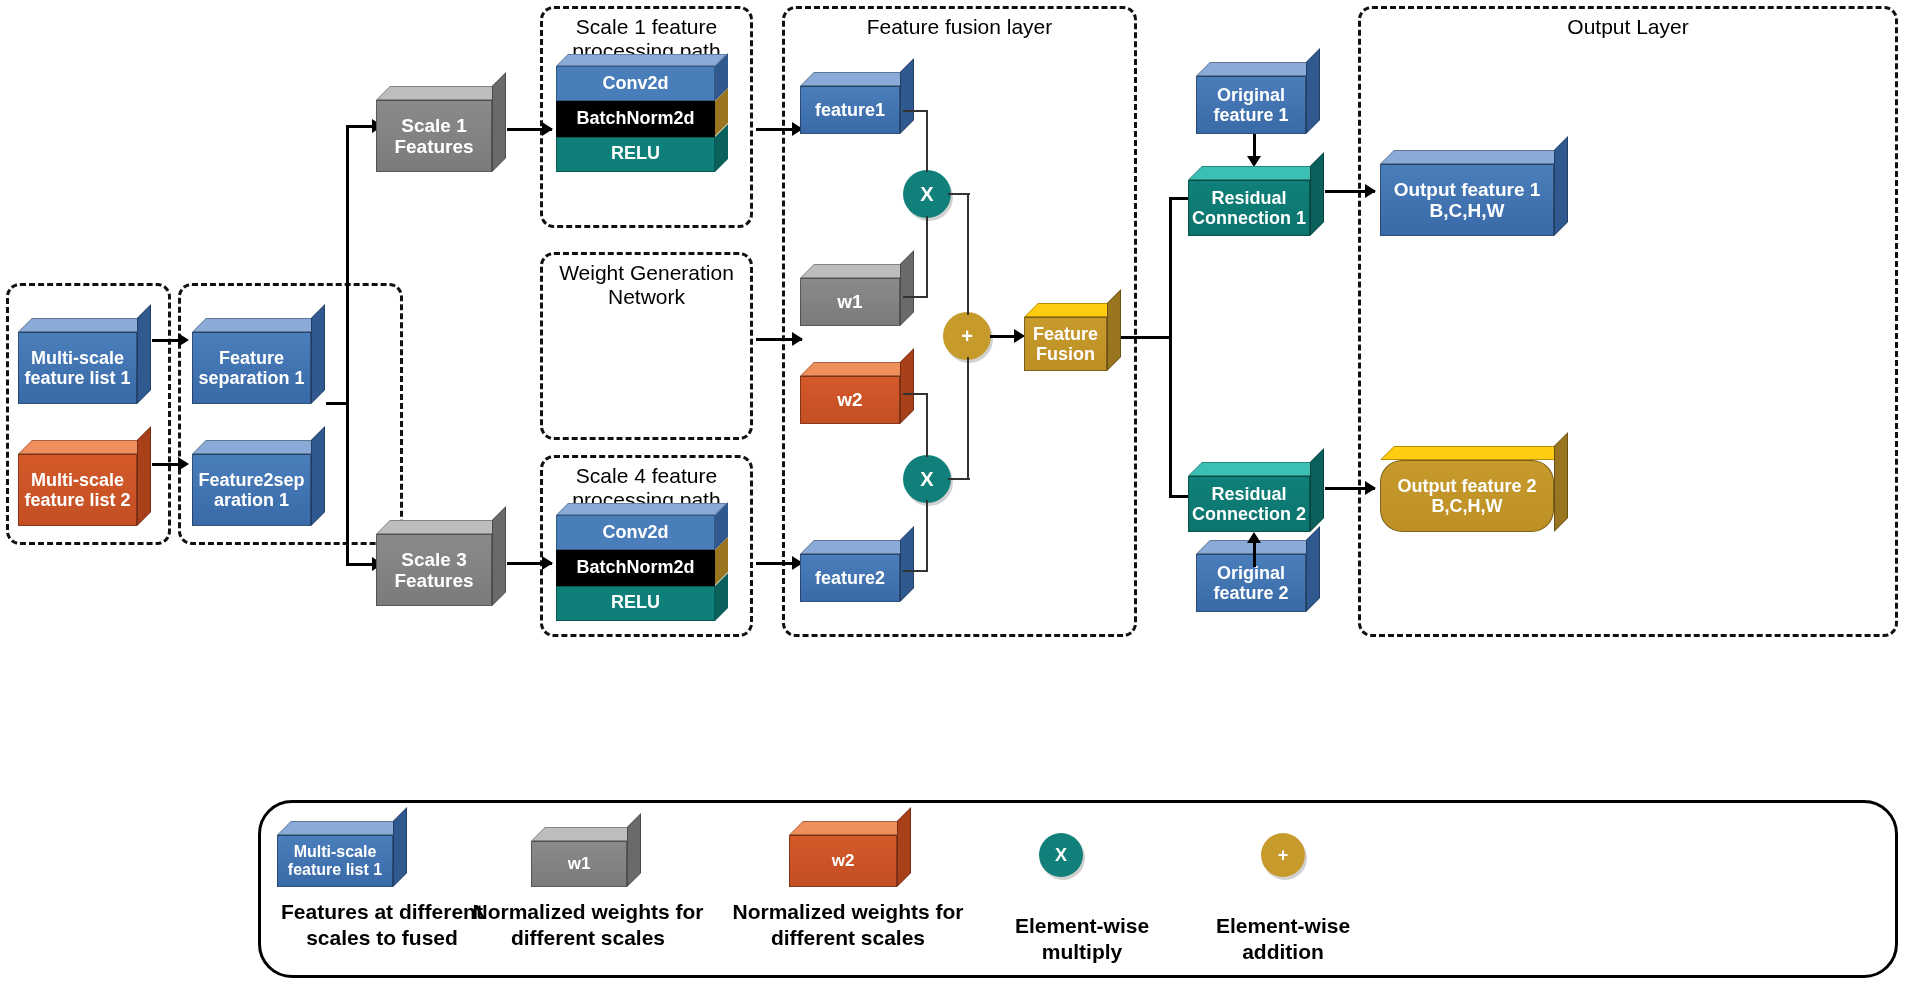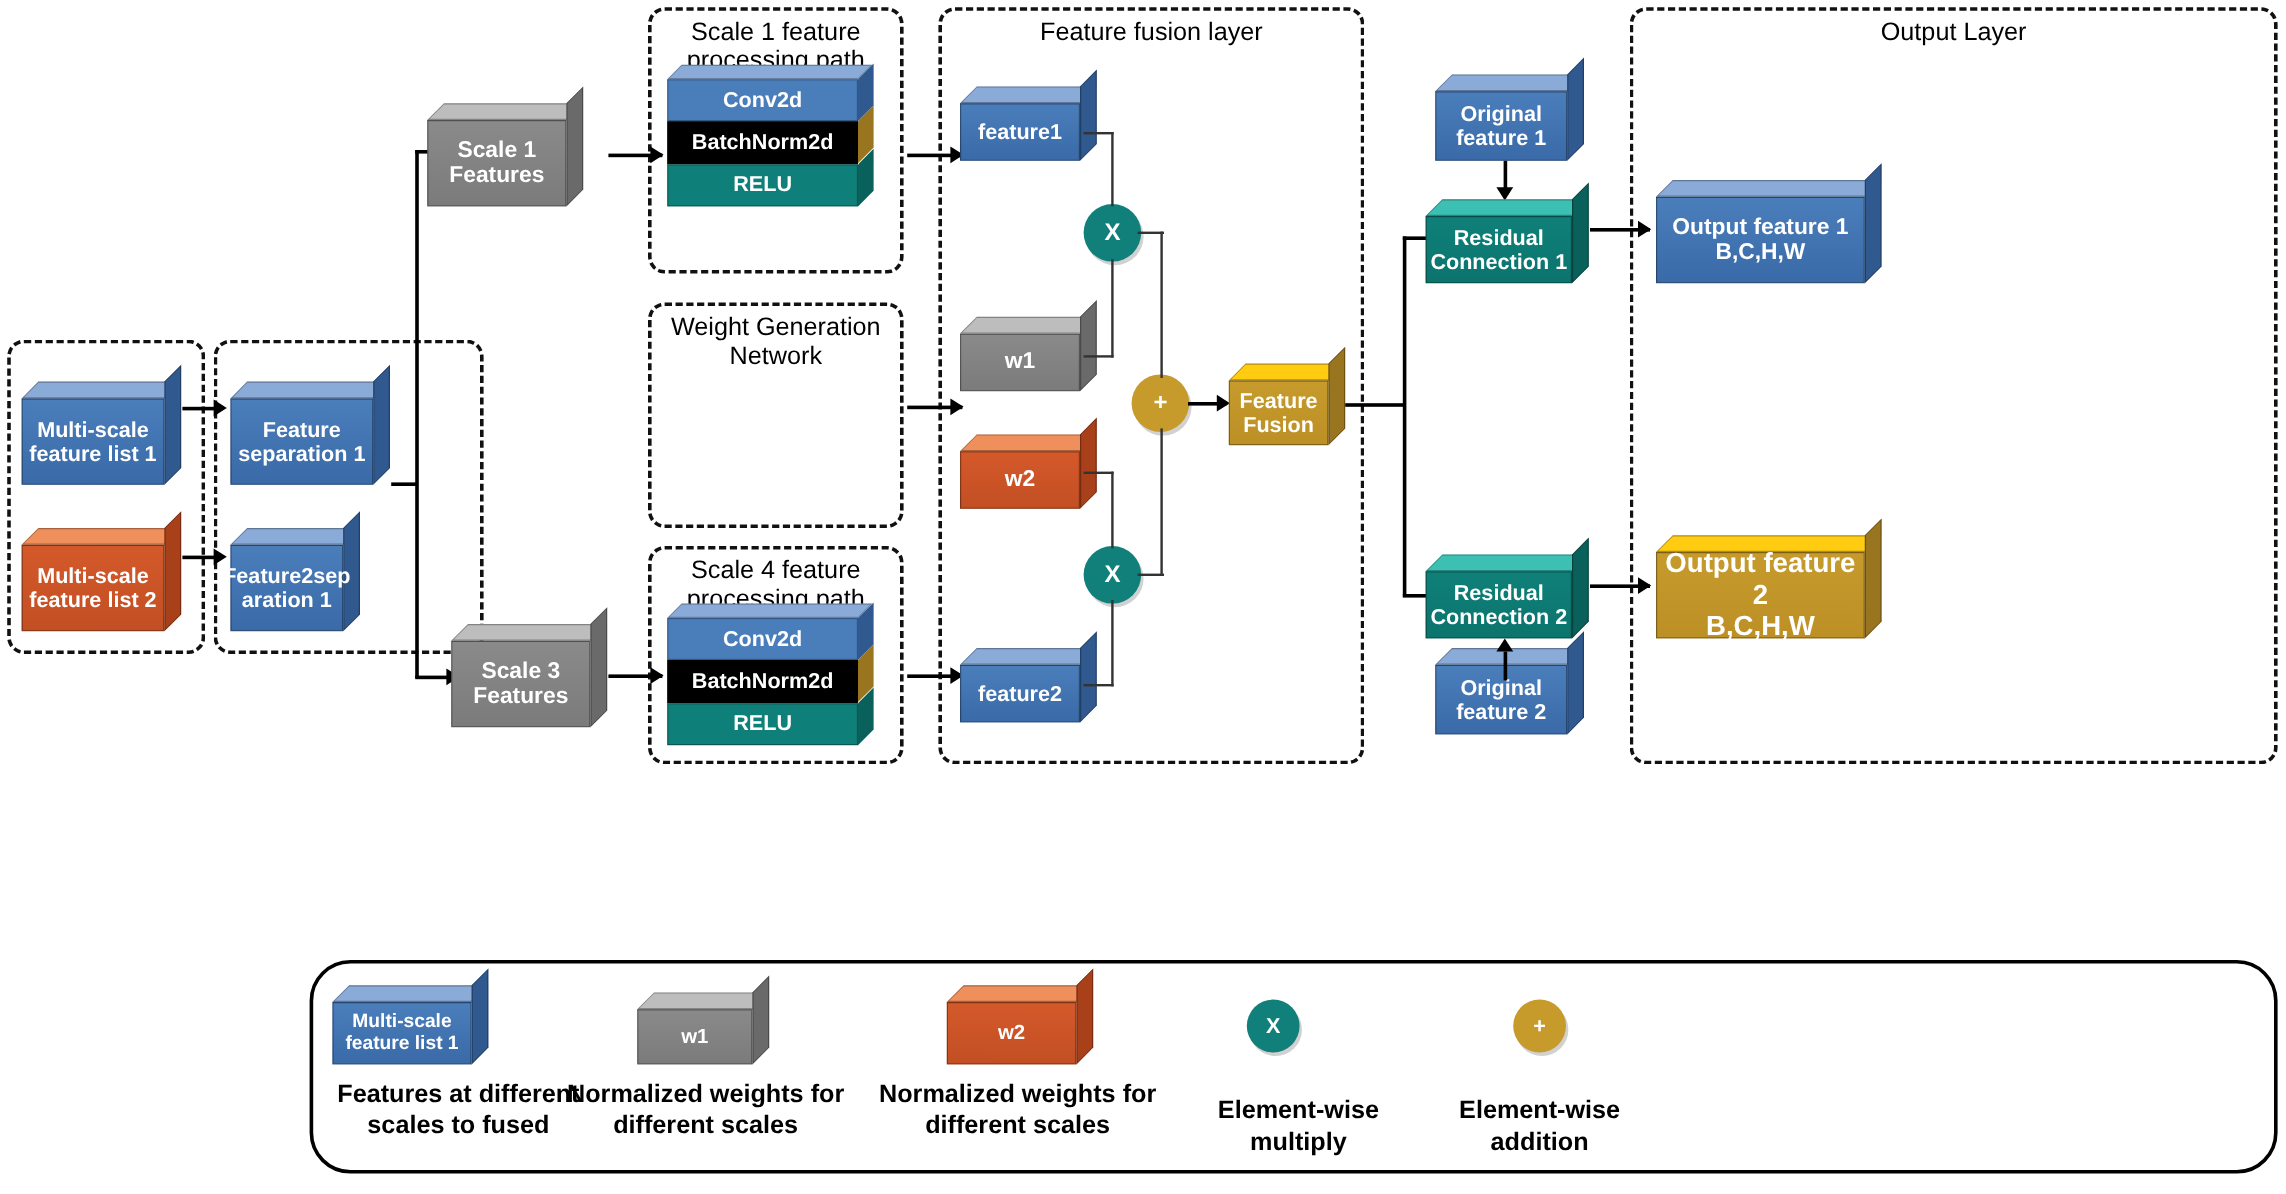--- a/index.html
+++ b/index.html
@@ -127,40 +127,40 @@
 feature list 2</div>
   </div>
 
   <div class="box3d c-blue" style="left:192px;top:318px;width:133px;height:86px;">
     <div class="top"></div>
     <div class="side"></div>
     <div class="face" style="font-size:18px;white-space:pre-line;">Feature
 separation 1</div>
   </div>
 
-  <div class="box3d c-blue" style="left:192px;top:440px;width:108px;height:86px;">
+  <div class="box3d c-blue" style="left:192px;top:440px;width:133px;height:86px;">
     <div class="top"></div>
     <div class="side"></div>
     <div class="face" style="font-size:18px;white-space:pre-line;">Feature2sep
 aration 1</div>
   </div>
 
   <div class="ln h" style="left:152px;top:339px;width:28px;"></div>
   <div class="arw r" style="left:178px;top:333px;"></div>
   <div class="ln h" style="left:152px;top:463px;width:28px;"></div>
   <div class="arw r" style="left:178px;top:457px;"></div>
 
   <div class="ln h" style="left:326px;top:402px;width:22px;"></div>
   <div class="ln v" style="left:346px;top:125px;height:440px;"></div>
   <div class="ln h" style="left:346px;top:125px;width:32px;"></div>
   <div class="arw r" style="left:372px;top:119px;"></div>
   <div class="ln h" style="left:346px;top:563px;width:32px;"></div>
   <div class="arw r" style="left:372px;top:557px;"></div>
 
-  <div class="box3d c-gray" style="left:356px;top:86px;width:130px;height:86px;">
+  <div class="box3d c-gray" style="left:376px;top:86px;width:130px;height:86px;">
     <div class="top"></div>
     <div class="side"></div>
     <div class="face" style="font-size:19px;white-space:pre-line;">Scale 1
 Features</div>
   </div>
 
   <div class="box3d c-gray" style="left:376px;top:520px;width:130px;height:86px;">
     <div class="top"></div>
     <div class="side"></div>
     <div class="face" style="font-size:19px;white-space:pre-line;">Scale 3
@@ -314,21 +314,21 @@
     <div class="face" style="font-size:18px;white-space:pre-line;">Residual
 Connection 2</div>
   </div>
 
   <div class="ln h" style="left:1325px;top:487px;width:50px;"></div>
   <div class="arw r" style="left:1365px;top:481px;"></div>
 
   <div class="box3d c-gold" style="left:1380px;top:446px;width:188px;height:86px;">
     <div class="top"></div>
     <div class="side"></div>
-    <div class="face" style="font-size:23px;white-space:pre-line;">Output feature 2
+    <div class="face" style="font-size:18px;white-space:pre-line;border-radius:22px;">Output feature 2
 B,C,H,W</div>
   </div>
 
   <div class="box3d c-blue" style="left:1196px;top:540px;width:124px;height:72px;">
     <div class="top"></div>
     <div class="side"></div>
     <div class="face" style="font-size:18px;white-space:pre-line;">Original
 feature 2</div>
   </div>
 

